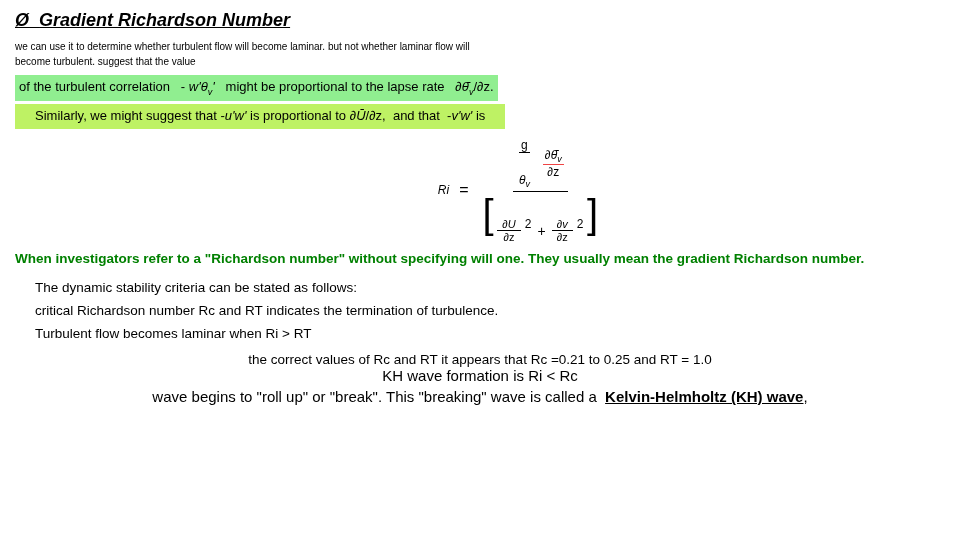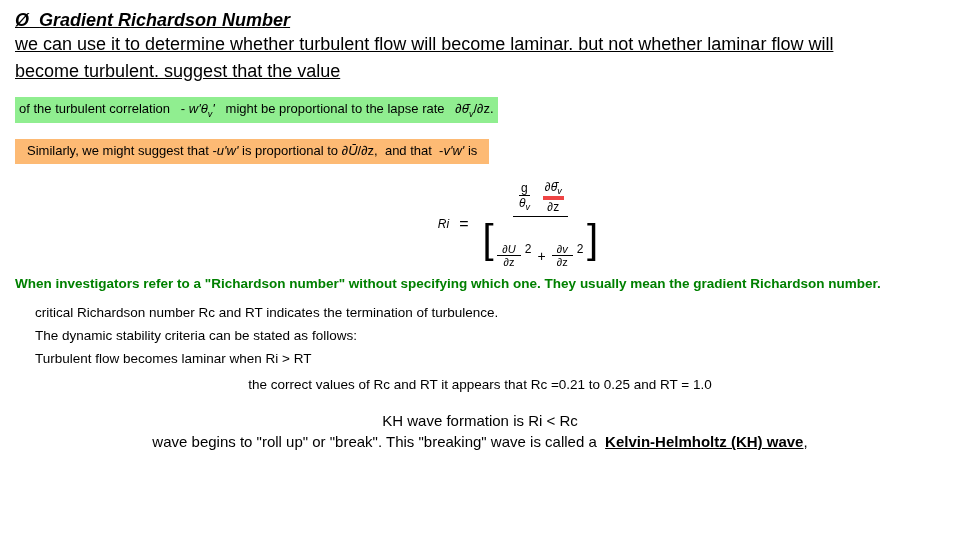--- a/index.html
+++ b/index.html
@@ -8,58 +8,58 @@
       height: 540px;
       background: #fff;
       font-family: Arial, sans-serif;
       font-size: 14px;
       color: #000;
       overflow: hidden;
       padding: 10px 15px;
     }
 
     .title-section {
+      margin-bottom: 8px;
     }
 
     .title {
       font-size: 18px;
       font-style: italic;
       font-weight: bold;
       text-decoration: underline;
     }
 
     .intro-text {
-      font-size: 18px;
-      margin-bottom: 12px;
+      font-size: 10px;
+      margin-bottom: 6px;
       line-height: 1.5;
-      text-decoration: underline;
     }
 
     .eq-image-area {
       display: flex;
       flex-direction: column;
       align-items: flex-start;
       margin: 4px 0 6px 0;
     }
 
     .green-block {
       background-color: #90EE90;
       display: inline-block;
       padding: 2px 4px;
       font-size: 13px;
-      margin-bottom: 16px;
+      margin-bottom: 3px;
       line-height: 1.6;
     }
 
     .green-block-2 {
-      background-color: #fdba74;
+      background-color: #bef264;
       display: inline-block;
-      padding: 2px 12px;
-      font-size: 13px;
-      margin-bottom: 10px;
+      padding: 2px 20px;
+      font-size: 13px;
+      margin-bottom: 3px;
       line-height: 1.6;
     }
 
     .formula-container {
       display: flex;
       align-items: center;
       justify-content: center;
       margin: 6px auto;
       width: 100%;
     }
@@ -122,21 +122,21 @@
     .critical-section {
       margin-left: 20px;
       font-size: 13.5px;
       line-height: 1.7;
       margin-bottom: 6px;
     }
 
     .correct-values {
       text-align: center;
       font-size: 13.5px;
-      margin-bottom: 20px;
+      margin-bottom: 0;
     }
 
     .kh-wave {
       text-align: center;
       font-size: 15px;
       margin-bottom: 4px;
     }
 
     .kh-link {
       text-decoration: underline;
@@ -181,25 +181,25 @@
   <div class="formula-container">
     <div class="ri-eq">
       <span class="ri-label"><i>Ri</i></span>
       <span class="eq-sign">=</span>
 
       <div class="fraction">
 
         <div class="numerator">
           <div class="fraction" style="display:inline-flex;">
             <div class="numerator" style="border-bottom:1px solid #000; font-size:12px; padding:0 2px;">g</div>
-            <div class="denominator" style="font-size:12px; padding:0 2px;"><i>θ<sub>v</sub></i></div>
+            <div class="denominator" style="font-size:12px; padding:0 2px;margin-top:20px;"><i>θ<sub>v</sub></i></div>
           </div>
           &nbsp;
           <div class="fraction" style="display:inline-flex;">
-            <div class="numerator" style="border-bottom:4px solid #ef4444; font-size:12px; padding:0 2px;">∂<i>θ̄<sub>v</sub></i></div>
+            <div class="numerator" style="border-bottom:1px solid #ef4444; font-size:12px; padding:0 2px;">∂<i>θ̄<sub>v</sub></i></div>
             <div class="denominator" style="font-size:12px; padding:0 2px;">∂z</div>
           </div>
         </div>
 
         <div class="denominator">
           <span class="big-bracket">[</span>
           <div class="sum-fracs" style="display:inline-flex; align-items:center; gap:4px;">
             <span style="display:inline-flex; flex-direction:column; align-items:center;">
               <span style="font-size:11px; border-bottom:1px solid #000; padding: 0 2px;">&nbsp;∂<i>U</i>&nbsp;</span>
               <span style="font-size:11px; padding: 0 2px;">∂z</span>
@@ -211,25 +211,25 @@
               <span style="font-size:11px; padding: 0 2px;">∂z</span>
             </span>
             <sup style="font-size:12px; vertical-align:super; margin-top:-14px;">2</sup>
           </div>
           <span class="big-bracket">]</span>
         </div>
       </div>
     </div>
   </div>
 
-  <div class="investigators-text">When investigators refer to a "Richardson number" without specifying which one. They usually mean the gradient Richardson number.</div>
+  <div class="investigators-text">When investigators refer to a "Richardson number" without specifying will one. They usually mean the gradient Richardson number.</div>
 
   <div class="critical-section">
+    <div>The dynamic stability criteria can be stated as follows:</div>
     <div>critical Richardson number  Rc  and  RT indicates the termination of turbulence.</div>
-    <div>The dynamic stability criteria can be stated as follows:</div>
     <div>Turbulent flow becomes laminar when    Ri &gt; RT</div>
   </div>
 
   <div class="correct-values">the correct values of Rc and RT it appears that Rc =0.21 to 0.25 and RT = 1.0</div>
 
   <div class="kh-wave">KH wave formation is Ri &lt; Rc</div>
   <div class="kh-wave">
     <span>wave begins to "roll up" or "break". This "breaking" wave is called a</span>
     &nbsp;<span class="kh-link">Kelvin-Helmholtz (KH) wave</span><span>,</span>
   </div>

